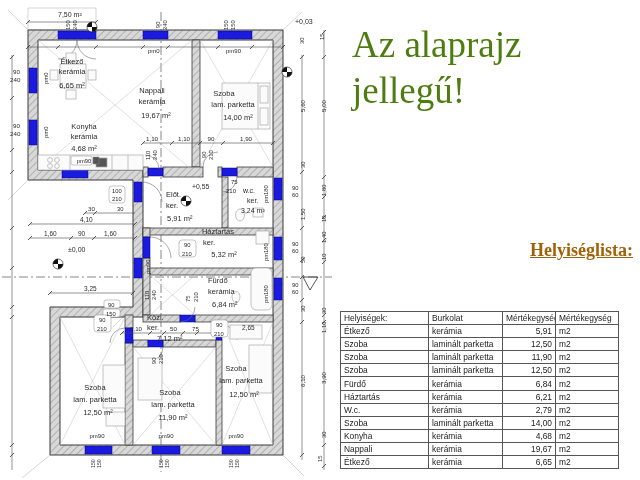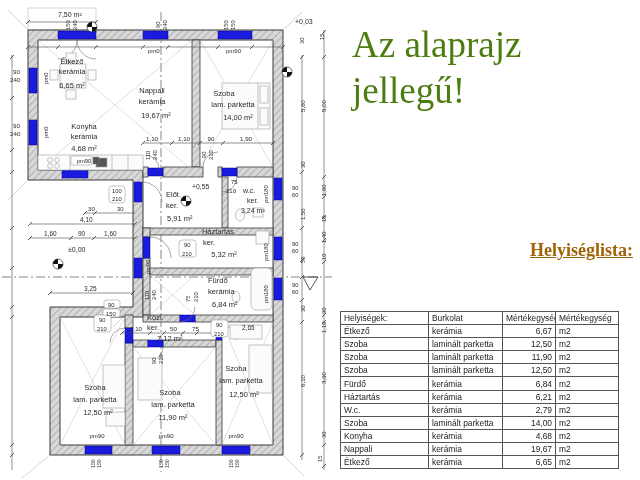--- a/index.html
+++ b/index.html
@@ -350,21 +350,21 @@
   <tbody>
       <tr>
     <td>Helyiségek:</td>
     <td>Burkolat</td>
     <td>Mértékegység</td>
     <td>Mértékegység</td>
   </tr>
   <tr>
         <td>Étkező</td>
         <td>kerámia</td>
-        <td class="num">6,67</td>
+        <td class="num">5,91</td>
         <td>m2</td>
       </tr>
   <tr>
         <td>Szoba</td>
         <td>laminált parketta</td>
         <td class="num">12,50</td>
         <td>m2</td>
       </tr>
   <tr>
         <td>Szoba</td>

